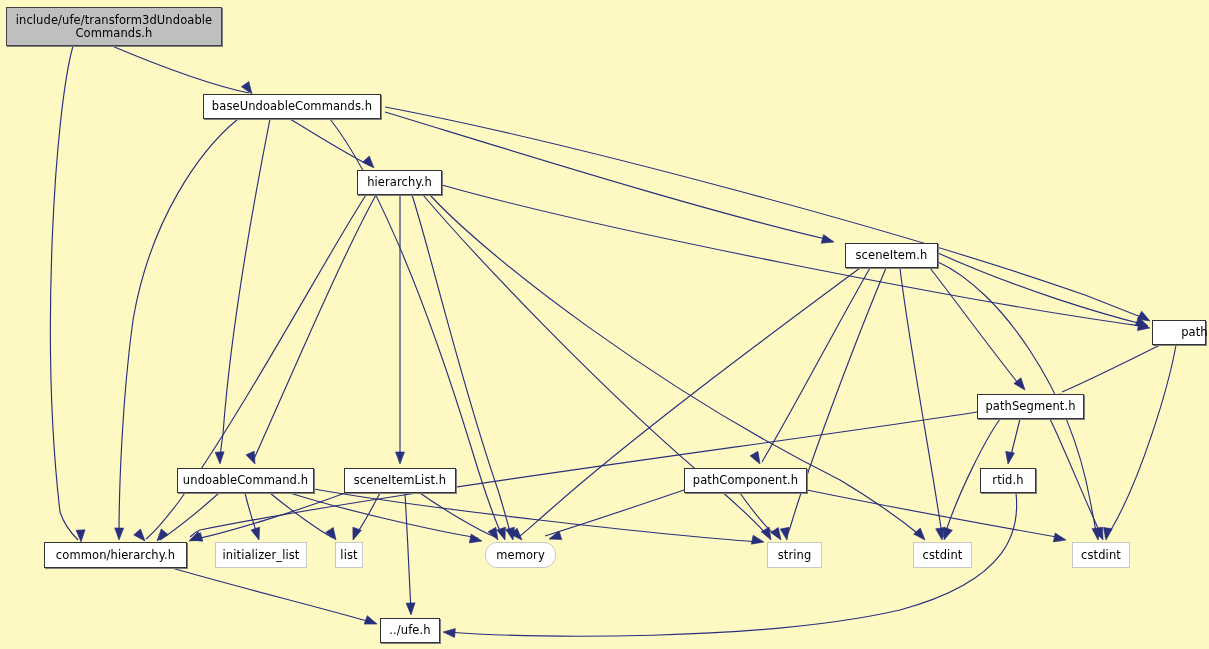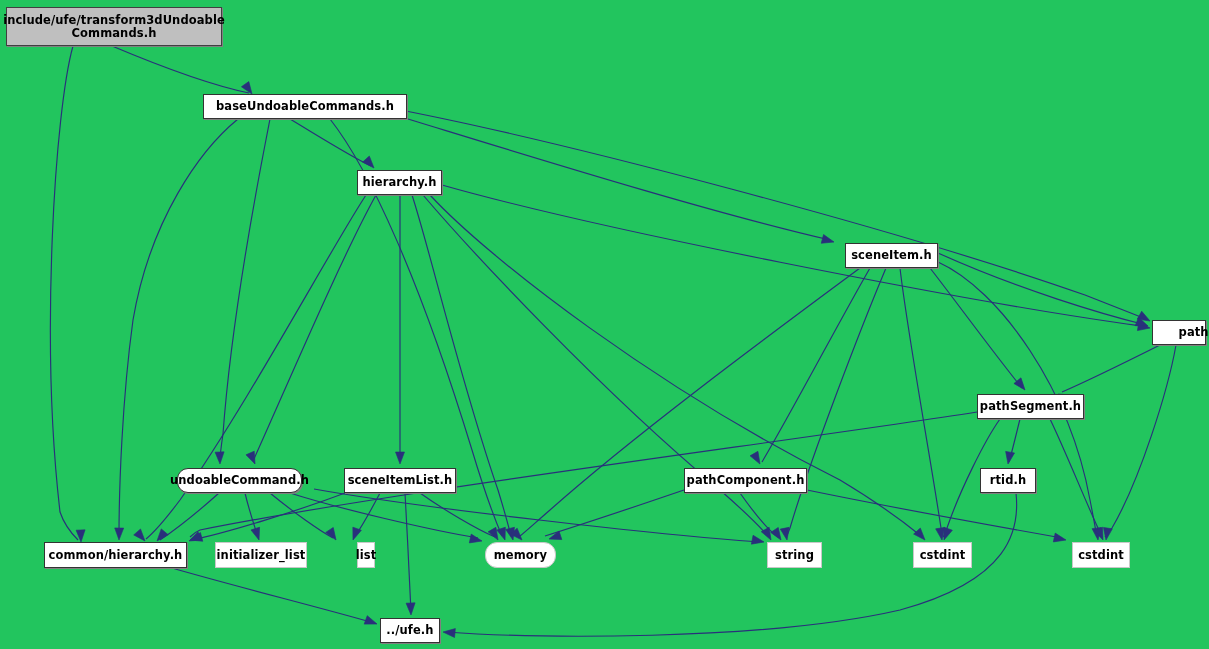--- a/index.html
+++ b/index.html
@@ -4,24 +4,23 @@
 <style>
   html, body {
     margin: 0;
     padding: 0;
     background: #ffffff;
   }
   #graph-root {
     position: relative;
     width: 1209px;
     height: 649px;
-    background: #22c55e;
+    background: #fef9c3;
     font-family: "DejaVu Sans", "Liberation Sans", sans-serif;
     overflow: hidden;
-    font-weight: bold;
   }
   svg.graph-canvas {
     position: absolute;
     left: 0;
     top: 0;
     width: 1209px;
     height: 649px;
     display: block;
   }
   .edge-path {
@@ -149,31 +148,31 @@
       <polygon class="arrow-head" points="0,0 -12,-4.5 -12,4.5" transform="translate(498,540) rotate(60)"></polygon>
       <polygon class="arrow-head" points="0,0 -12,-4.5 -12,4.5" transform="translate(411,615) rotate(88)"></polygon>
       <polygon class="arrow-head" points="0,0 -12,-4.5 -12,4.5" transform="translate(781,540) rotate(57)"></polygon>
       <polygon class="arrow-head" points="0,0 -12,-4.5 -12,4.5" transform="translate(549,539) rotate(162)"></polygon>
       <polygon class="arrow-head" points="0,0 -12,-4.5 -12,4.5" transform="translate(1066,540) rotate(12)"></polygon>
       <polygon class="arrow-head" points="0,0 -12,-4.5 -12,4.5" transform="translate(377,624) rotate(20)"></polygon>
     </svg>
   <div id="node-layer">
       <div class="node-box kind-root" style="left: 6px; top: 7px; width: 216px; height: 39px;">include/ufe/transform3dUndoable
 Commands.h</div>
-      <div class="node-box kind-header" style="left: 203px; top: 94px; width: 204px; height: 25px;">baseUndoableCommands.h</div>
+      <div class="node-box kind-header" style="left: 203px; top: 94px; width: 178px; height: 25px;">baseUndoableCommands.h</div>
       <div class="node-box kind-header" style="left: 357px; top: 170px; width: 85px; height: 25px;">hierarchy.h</div>
       <div class="node-box kind-header" style="left: 845px; top: 243px; width: 93px; height: 25px;">sceneItem.h</div>
       <div class="node-box kind-header" style="left: 1152px; top: 320px; width: 54px; height: 25px; padding-left: 42px;">path.h</div>
       <div class="node-box kind-header" style="left: 977px; top: 394px; width: 107px; height: 25px;">pathSegment.h</div>
-      <div class="node-box kind-header" style="left: 177px; top: 468px; width: 125px; height: 25px; border-radius: 11px;">undoableCommand.h</div>
+      <div class="node-box kind-header" style="left: 177px; top: 468px; width: 137px; height: 25px;">undoableCommand.h</div>
       <div class="node-box kind-header" style="left: 344px; top: 468px; width: 112px; height: 25px;">sceneItemList.h</div>
       <div class="node-box kind-header" style="left: 684px; top: 468px; width: 123px; height: 25px;">pathComponent.h</div>
       <div class="node-box kind-header" style="left: 980px; top: 468px; width: 56px; height: 25px;">rtid.h</div>
       <div class="node-box kind-header" style="left: 44px; top: 542px; width: 143px; height: 26px;">common/hierarchy.h</div>
       <div class="node-box kind-system" style="left: 215px; top: 542px; width: 92px; height: 26px;">initializer_list</div>
-      <div class="node-box kind-system" style="left: 335px; top: 542px; width: 18px; height: 26px; margin-left: 22px;">list</div>
+      <div class="node-box kind-system" style="left: 335px; top: 542px; width: 28px; height: 26px;">list</div>
       <div class="node-box kind-system" style="left: 485px; top: 542px; width: 71px; height: 26px; border-radius: 12px;">memory</div>
       <div class="node-box kind-system" style="left: 767px; top: 542px; width: 55px; height: 26px;">string</div>
       <div class="node-box kind-system" style="left: 913px; top: 542px; width: 59px; height: 26px;">cstdint</div>
       <div class="node-box kind-system" style="left: 1072px; top: 542px; width: 58px; height: 26px;">cstdint</div>
       <div class="node-box kind-header" style="left: 380px; top: 618px; width: 60px; height: 25px;">../ufe.h</div>
     </div>
 </div>
 
 </body></html>

